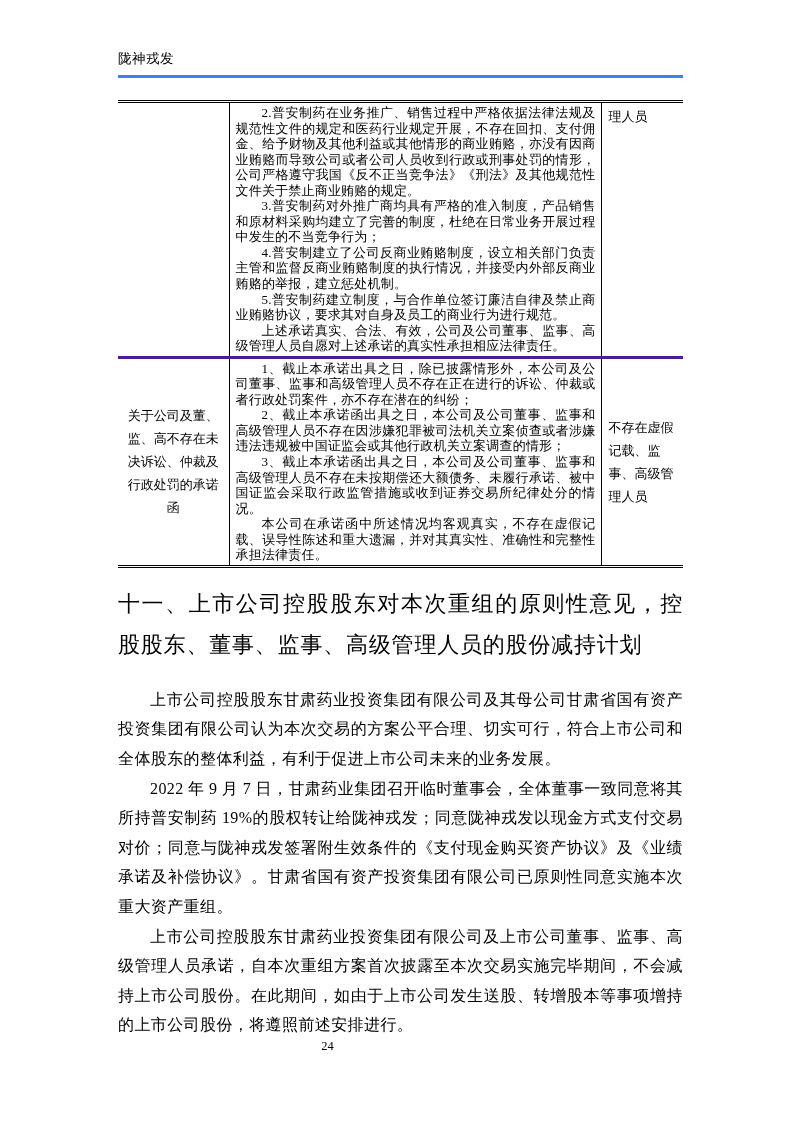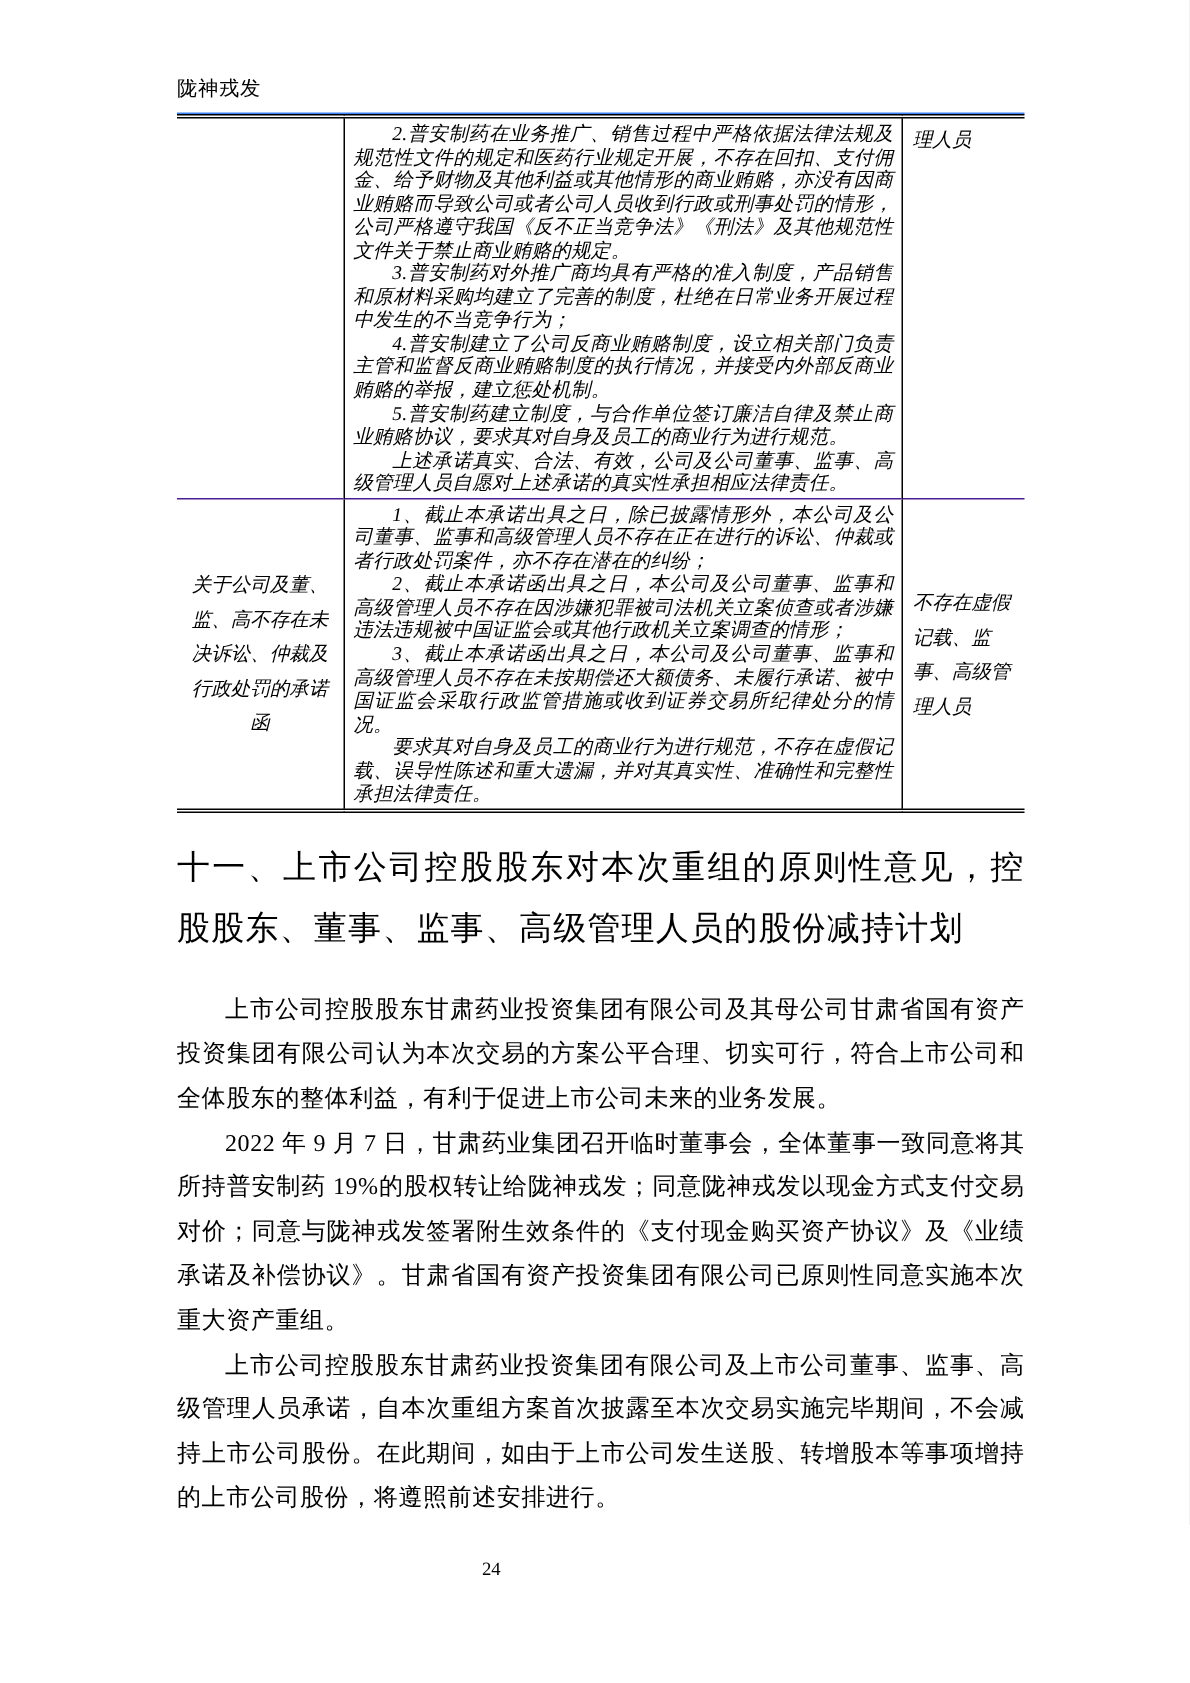--- a/index.html
+++ b/index.html
@@ -5,28 +5,29 @@
   * { margin: 0; padding: 0; box-sizing: border-box; }
   html, body { background: #e8e8e8; }
   body { width: 793px; height: 1122px; position: relative;
          font-family: "Liberation Serif", "DejaVu Serif", serif; color: #000; }
   .sheet { position: absolute; inset: 0; background: #ffffff; width: 793px; height: 1122px;
            padding: 50px 110px 0 118px; }
 
   
   .doc-header { display: flex; justify-content: space-between; align-items: flex-end;
                 font-size: 13.5px; letter-spacing: 0.5px;
-                border-bottom: 1px solid #3b82f6; padding-bottom: 7px; }
+                border-bottom: 3px solid #3b82f6; padding-bottom: 7px; }
 
   
   table.commitments { width: 565px; table-layout: fixed; border-collapse: collapse;
-                      border-top: 3px double #000; border-bottom: 3px double #000; font-style: italic; }
+                      margin-top: 22px;
+                      border-top: 3px double #000; border-bottom: 3px double #000; }
   col.w1 { width: 111px; } col.w2 { width: 372px; } col.w3 { width: 82px; }
   td { vertical-align: middle; font-size: 13px; }
-  tr.r2 td { border-top: 1px solid #4c1d95; }
+  tr.r2 td { border-top: 3px solid #4c1d95; }
   td.c1 { border-right: 1px solid #000; text-align: center; line-height: 23px; padding: 2px 6px; }
   td.c3 { border-left: 1px solid #000; line-height: 23px; padding: 2px 3px 2px 7px; }
   td.c3.vtop { vertical-align: top; }
   td.c2 { padding: 2px 5px 2px 6px; }
   td.c2 p { font-size: 13px; line-height: 15.55px; text-indent: 2em;
             text-align: justify; letter-spacing: 0.2px; }
   tr.r1 td { height: 248px; }
   tr.r2 td { height: 190px; }
 
   
@@ -70,21 +71,21 @@
           <p>上述承诺真实、合法、有效，公司及公司董事、监事、高级管理人员自愿对上述承诺的真实性承担相应法律责任。</p>
         </td>
         <td class="c3 vtop">理人员</td>
       </tr>
       <tr class="r2">
         <td class="c1">关于公司及董、监、高不存在未决诉讼、仲裁及行政处罚的承诺函</td>
         <td class="c2">
           <p>1、截止本承诺出具之日，除已披露情形外，本公司及公司董事、监事和高级管理人员不存在正在进行的诉讼、仲裁或者行政处罚案件，亦不存在潜在的纠纷；</p>
           <p>2、截止本承诺函出具之日，本公司及公司董事、监事和高级管理人员不存在因涉嫌犯罪被司法机关立案侦查或者涉嫌违法违规被中国证监会或其他行政机关立案调查的情形；</p>
           <p>3、截止本承诺函出具之日，本公司及公司董事、监事和高级管理人员不存在未按期偿还大额债务、未履行承诺、被中国证监会采取行政监管措施或收到证券交易所纪律处分的情况。</p>
-          <p>要求其对自身及员工的商业行为进行规范，不存在虚假记载、误导性陈述和重大遗漏，并对其真实性、准确性和完整性承担法律责任。</p>
+          <p>本公司在承诺函中所述情况均客观真实，不存在虚假记载、误导性陈述和重大遗漏，并对其真实性、准确性和完整性承担法律责任。</p>
         </td>
         <td class="c3">不存在虚假记载、监事、高级管理人员</td>
       </tr>
     </tbody>
   </table>
 
   <h2 class="section-heading">十一、上市公司控股股东对本次重组的原则性意见，控股股东、董事、监事、高级管理人员的股份减持计划</h2>
 
   <div class="body-text">
     <p>上市公司控股股东甘肃药业投资集团有限公司及其母公司甘肃省国有资产投资集团有限公司认为本次交易的方案公平合理、切实可行，符合上市公司和全体股东的整体利益，有利于促进上市公司未来的业务发展。</p>

